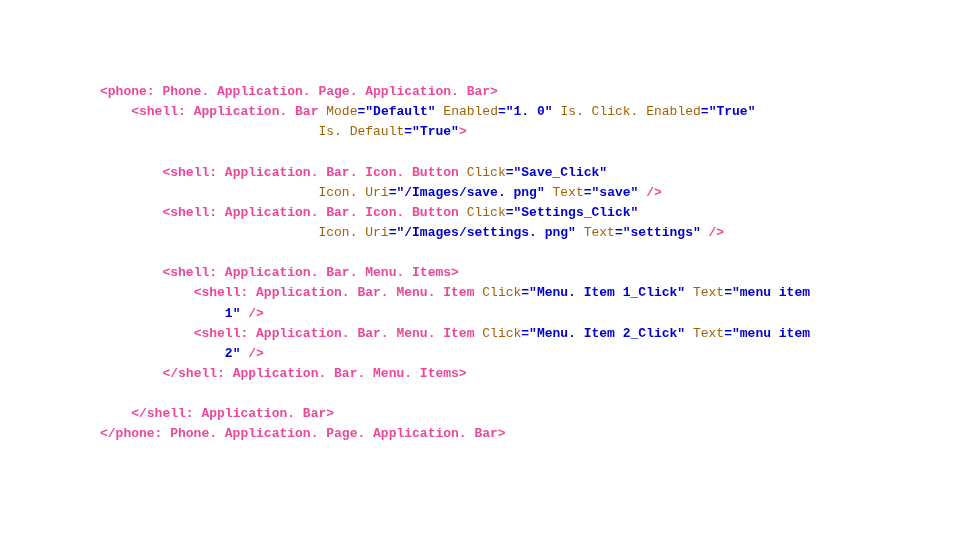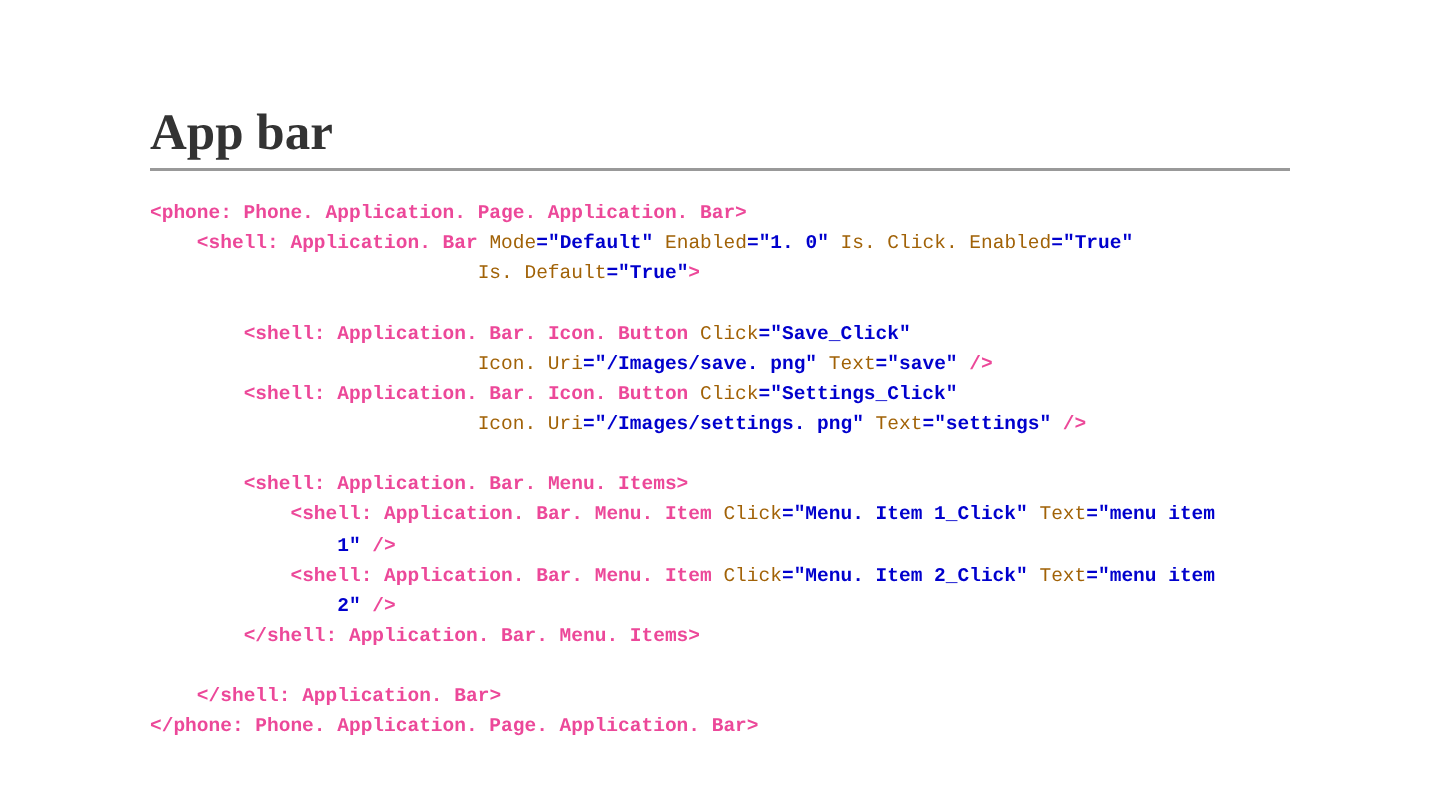--- a/index.html
+++ b/index.html
@@ -8,21 +8,20 @@
 pre{font-family:Consolas,'Courier New',monospace;font-size:13px;line-height:1.55;color:#333;margin:12px 0 0 0;white-space:pre-wrap;word-wrap:break-word}
 .t{color:#ec4899;font-weight:700}
 .a{color:#a16207;font-weight:400}
 .v{color:#0000cd;font-weight:700}
 .eq{color:#0000cd;font-weight:700}
 </style>
 </head>
 <body>
 
 <div class="slide">
-<h1>App bar</h1>
 
 <pre><span class="t">&lt;phone: Phone. Application. Page. Application. Bar&gt;</span>
     <span class="t">&lt;shell: Application. Bar </span><span class="a">Mode</span><span class="eq">=</span><span class="v">"Default"</span> <span class="a">Enabled</span><span class="eq">=</span><span class="v">"1. 0"</span> <span class="a">Is. Click. Enabled</span><span class="eq">=</span><span class="v">"True"</span>
                             <span class="a">Is. Default</span><span class="eq">=</span><span class="v">"True"</span><span class="t">&gt;</span>
 
         <span class="t">&lt;shell: Application. Bar. Icon. Button </span><span class="a">Click</span><span class="eq">=</span><span class="v">"Save_Click"</span>
                             <span class="a">Icon. Uri</span><span class="eq">=</span><span class="v">"/Images/save. png"</span> <span class="a">Text</span><span class="eq">=</span><span class="v">"save"</span><span class="t"> /&gt;</span>
         <span class="t">&lt;shell: Application. Bar. Icon. Button </span><span class="a">Click</span><span class="eq">=</span><span class="v">"Settings_Click"</span>
                             <span class="a">Icon. Uri</span><span class="eq">=</span><span class="v">"/Images/settings. png"</span> <span class="a">Text</span><span class="eq">=</span><span class="v">"settings"</span><span class="t"> /&gt;</span>
 

